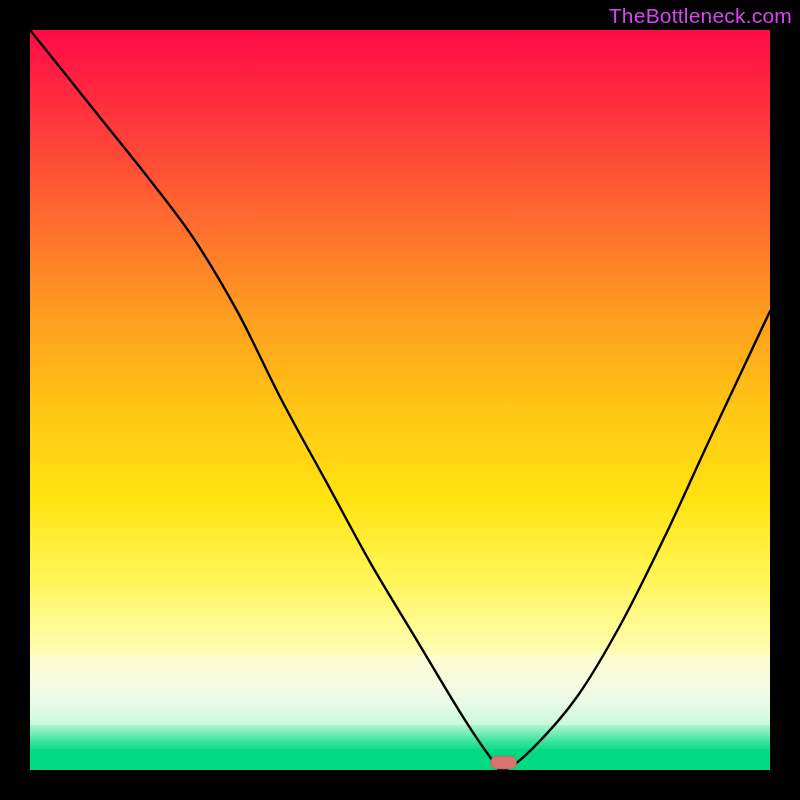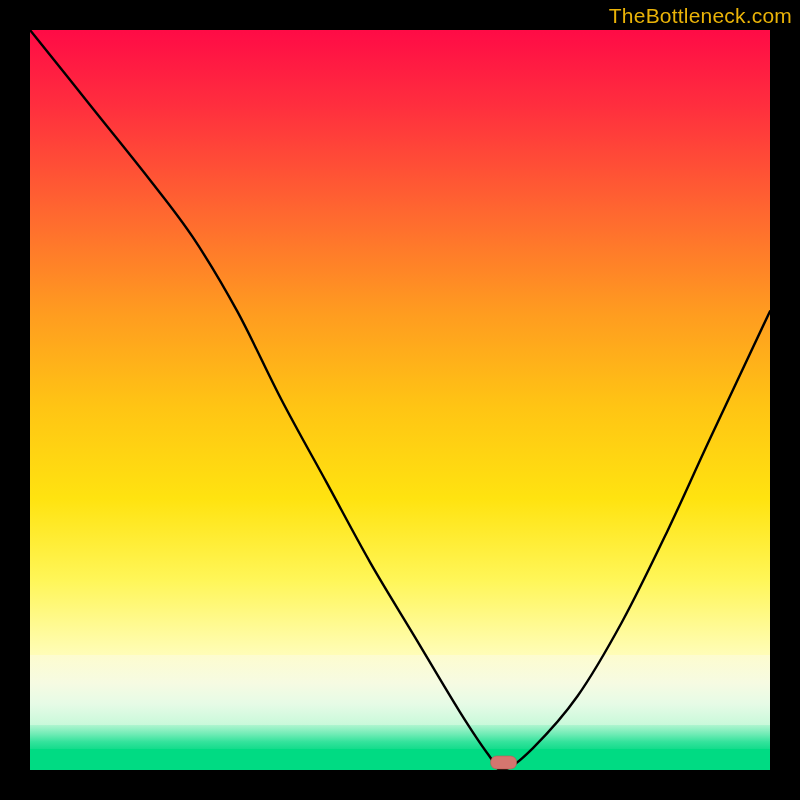--- a/index.html
+++ b/index.html
@@ -93,21 +93,21 @@
   }
   .marker {
     fill: #d4766f;
     stroke: #b85a53;
     stroke-width: 0.6;
   }
   .watermark {
     position: absolute;
     top: 4px;
     right: 8px;
-    color: #eab308;
+    color: #d946ef;
     font-size: 21px;
     letter-spacing: 0.2px;
     user-select: none;
   }
 </style>
 </head>
 <body>
 
 <div class="frame">
 

